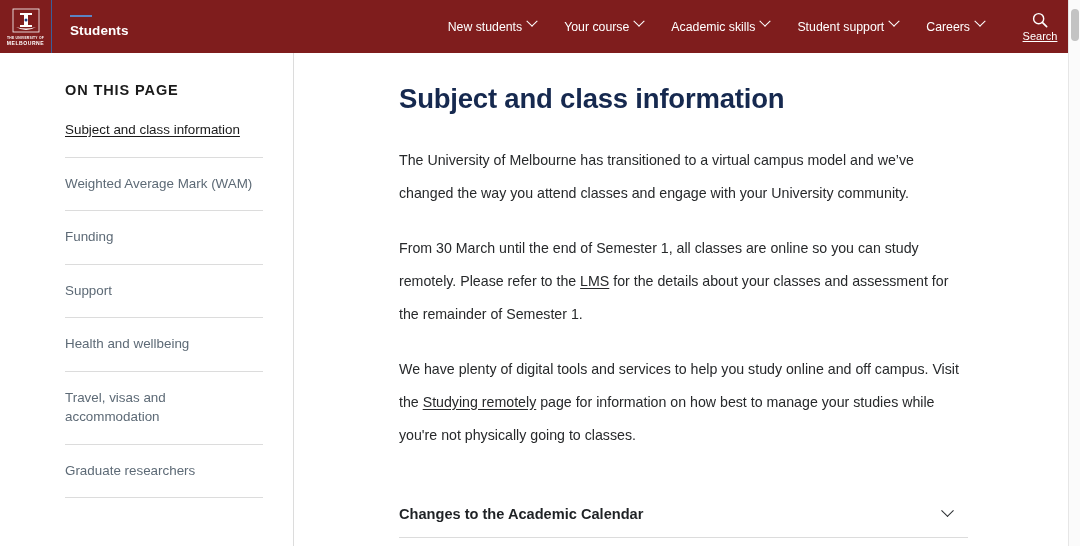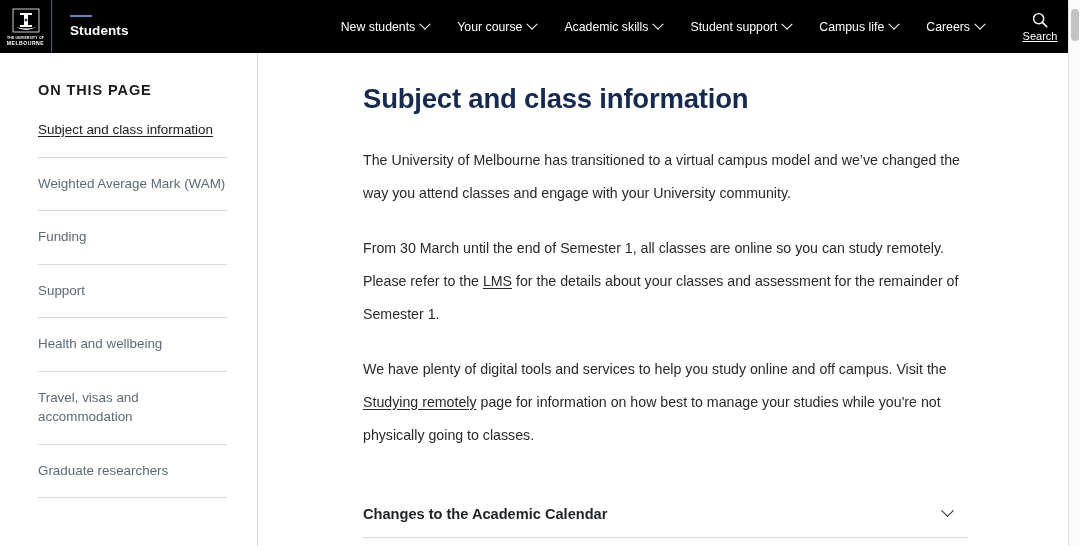--- a/index.html
+++ b/index.html
@@ -9,21 +9,21 @@
     overflow: hidden;
     background: #ffffff;
     font-family: "Liberation Sans", sans-serif;
   }
 
   
   .header {
     position: absolute;
     top: 0; left: 0;
     width: 1068px; height: 53px;
-    background: #000000;
+    background: #7f1d1d;
     display: flex;
     align-items: stretch;
   }
   .logo-box {
     width: 52px; height: 53px;
     border-right: 1px solid #3a5e99;
     display: flex;
     flex-direction: column;
     align-items: center;
     justify-content: center;
@@ -79,21 +79,21 @@
   .main-nav {
     flex: 1;
     display: flex;
     align-items: center;
     justify-content: flex-end;
     padding-right: 14px;
     gap: 0px;
   }
   .nav-item {
     display: flex;
-    align-items: center;
+    align-items: flex-start;
     gap: 6px;
     color: #ffffff;
     font-size: 12.3px;
     padding: 6px 14px;
     white-space: nowrap;
     cursor: pointer;
   }
   .chev {
     display: inline-block;
     width: 8px; height: 8px;
@@ -137,21 +137,22 @@
     top: 53px; left: 0;
     width: 1068px; height: 493px;
     display: flex;
   }
 
   
   .sidebar {
     width: 258px;
     flex: none;
     border-right: 1px solid #dcdcdc;
-    padding: 29px 30px 0 38px;
+    padding: 29px 30px 0 29px;
+    margin-left: 36px;
   }
   .sidebar-heading {
     font-size: 14.5px;
     font-weight: bold;
     color: #1a1a1a;
     letter-spacing: 0.9px;
     margin-bottom: 22px;
   }
   .side-link {
     display: block;
@@ -253,24 +254,20 @@
     </div>
     <div class="nav-item">
       <span>Academic skills</span>
       <i class="chev"></i>
     </div>
     <div class="nav-item">
       <span>Student support</span>
       <i class="chev"></i>
     </div>
     <div class="nav-item">
-      <span>Campus life</span>
-      <i class="chev"></i>
-    </div>
-    <div class="nav-item">
       <span>Careers</span>
       <i class="chev"></i>
     </div>
   </nav>
 
   <div class="search-btn">
     <svg width="18" height="18" viewBox="0 0 20 20">
       <circle cx="8.5" cy="8.5" r="5.6" fill="none" stroke="#ffffff" stroke-width="1.6"></circle>
       <line x1="12.6" y1="12.6" x2="17.4" y2="17.4" stroke="#ffffff" stroke-width="1.8" stroke-linecap="round"></line>
     </svg>

